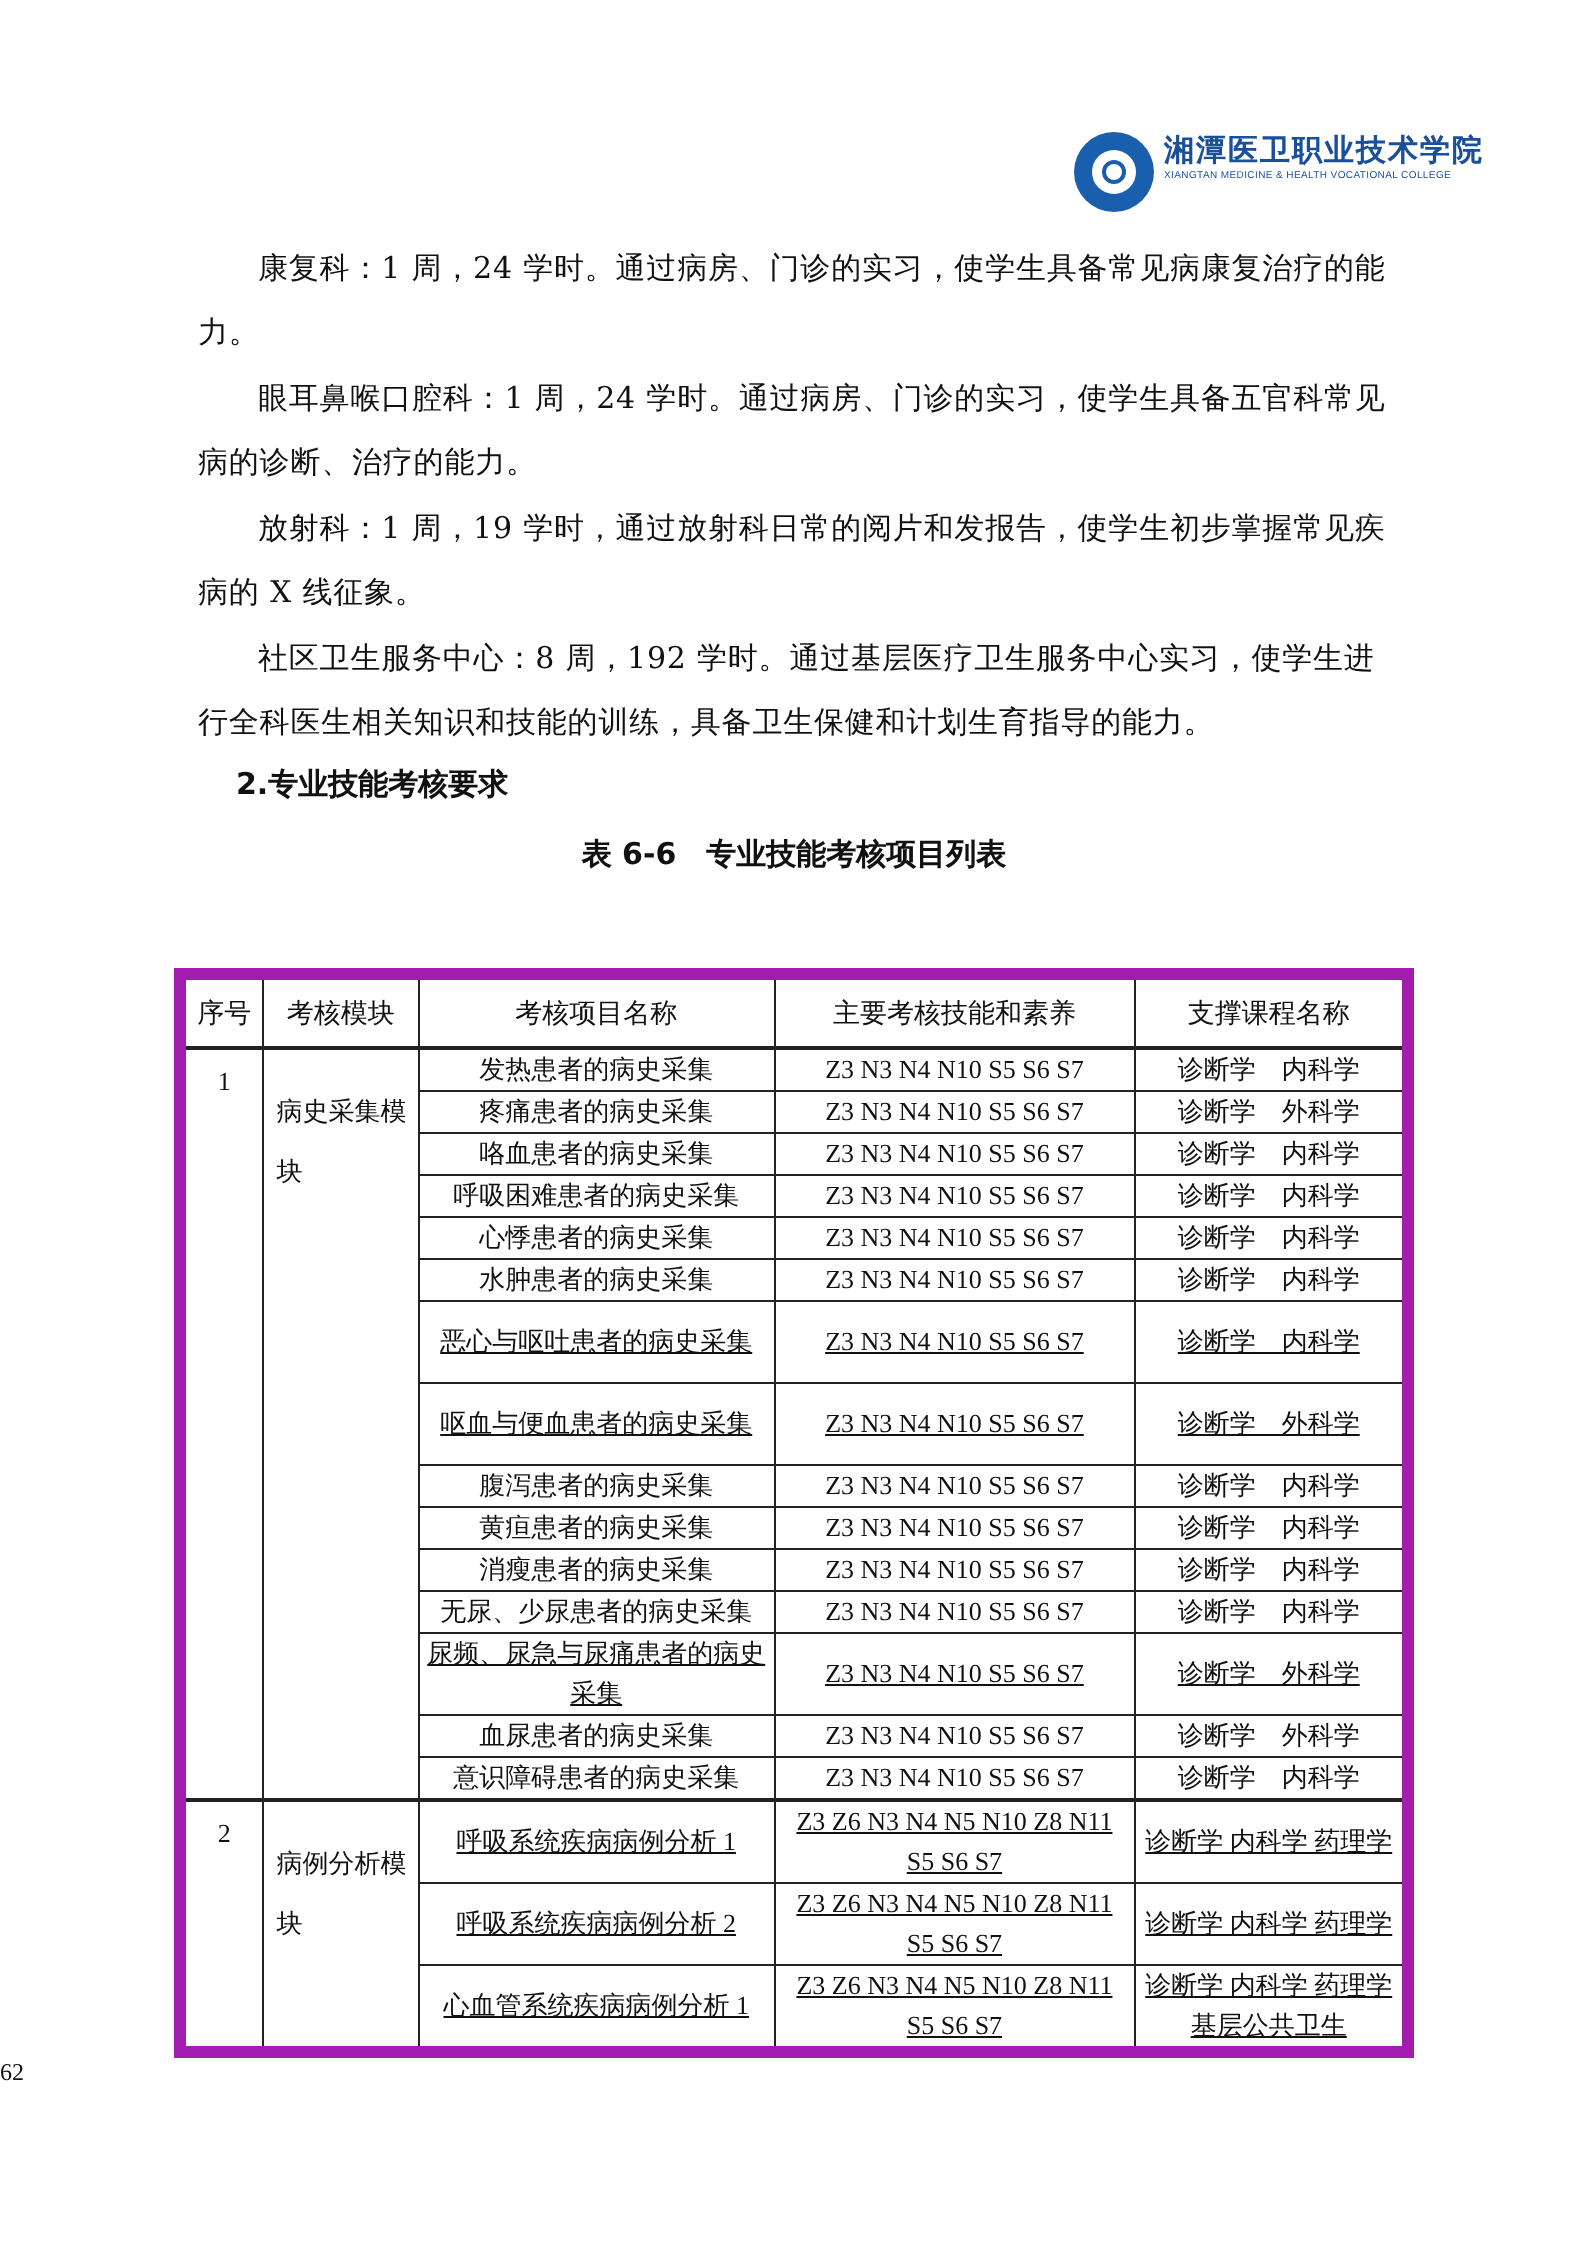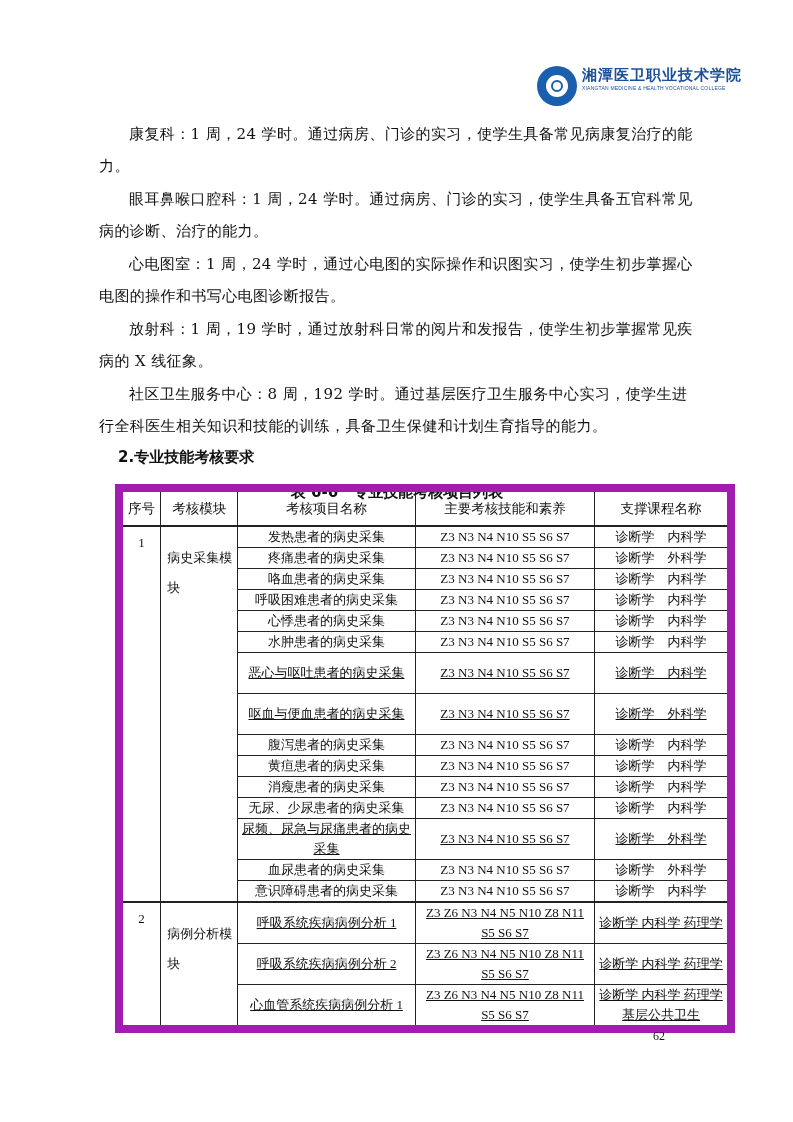--- a/index.html
+++ b/index.html
@@ -25,43 +25,42 @@
   table.skills { position:absolute; left:87px; top:484px; width:620px; border-collapse:collapse;
                  font-size:13px; font-family:"Liberation Serif","DejaVu Serif",serif; }
   table.skills td, table.skills th { border:1px solid #222; padding:0 3px; text-align:center;
                  font-weight:normal; line-height:20px; }
   table.skills th { height:33px; font-size:13.5px; }
   table.skills td { height:20px; }
   table.skills td.tall { height:40px;text-decoration:underline; }
   table.skills td.seq { vertical-align:top; padding-top:6px; }
   table.skills td.mod { vertical-align:top; text-align:left; padding-left:6px; padding-top:16px; line-height:30px; }
   table.skills tr.thick-top td { border-top:2px solid #222; }
-  table.skills { border:8px solid #a21caf;margin-left:28px; }
-  .page-number { position:absolute; left:0; width:665px; top:1029px; text-align:right; font-size:12px;
+  table.skills { border:6px solid #a21caf; }
+  .page-number { position:absolute; left:0; width:665px; top:1029px; text-align:left; font-size:12px;
                  font-family:"Liberation Serif",serif; }
 </style>
 </head>
 <body>
 
 <div class="header-logo">
   <div class="logo-emblem">
     <div class="logo-inner">
         <div class="logo-core"></div>
       </div>
   </div>
   <div class="logo-text">
     <div class="logo-cn">湘潭医卫职业技术学院</div>
     <div class="logo-en">XIANGTAN MEDICINE &amp; HEALTH VOCATIONAL COLLEGE</div>
   </div>
 </div>
 
 <div class="content">
   <p class="para">康复科：1 周，24 学时。通过病房、门诊的实习，使学生具备常见病康复治疗的能力。</p>
   <p class="para">眼耳鼻喉口腔科：1 周，24 学时。通过病房、门诊的实习，使学生具备五官科常见病的诊断、治疗的能力。</p>
-  <p class="para">心电图室：1 周，24 学时，通过心电图的实际操作和识图实习，使学生初步掌握心电图的操作和书写心电图诊断报告。</p>
   <p class="para">放射科：1 周，19 学时，通过放射科日常的阅片和发报告，使学生初步掌握常见疾病的 X 线征象。</p>
   <p class="para">社区卫生服务中心：8 周，192 学时。通过基层医疗卫生服务中心实习，使学生进行全科医生相关知识和技能的训练，具备卫生保健和计划生育指导的能力。</p>
   <p class="section-heading">2.专业技能考核要求</p>
   <div class="table-title">表 6-6　专业技能考核项目列表</div>
 </div>
 
 <table class="skills">
   <colgroup>
     <col style="width:42px">
       <col style="width:78px">

